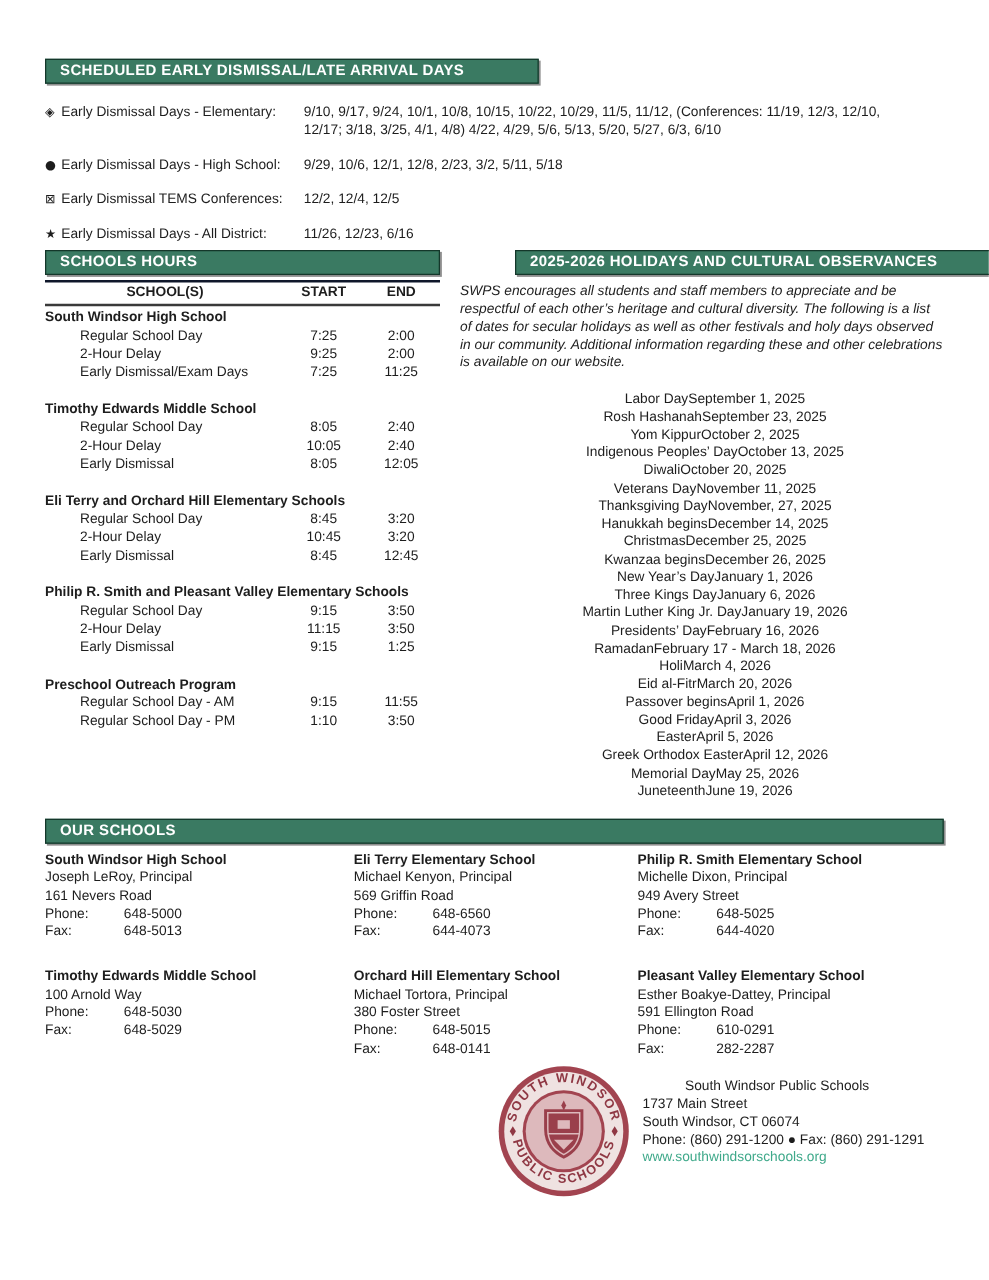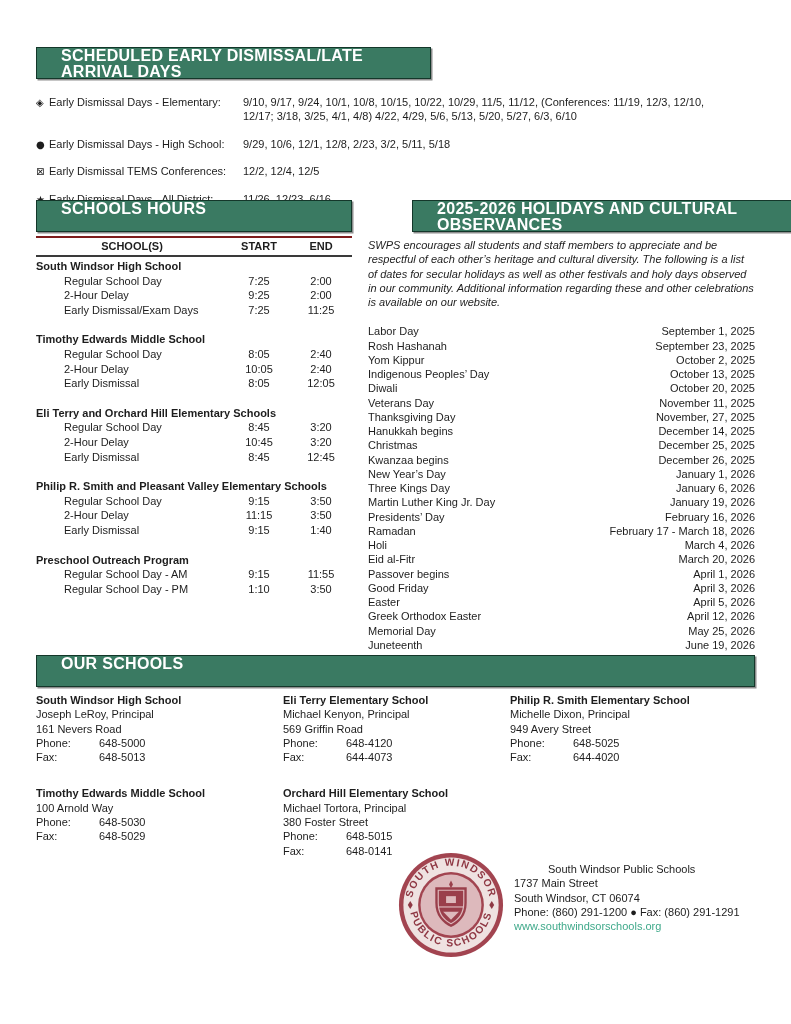--- a/index.html
+++ b/index.html
@@ -4,52 +4,52 @@
 <style>
   * { margin:0; padding:0; box-sizing:border-box; }
   html,body { background:#ffffff; }
   body {
     width:791px; height:1024px; position:relative;
     font-family:"Liberation Sans", sans-serif;
     color:#1d1d1d; font-size:11px;
   }
   .bar {
     background:#3A7A62; color:#ffffff; font-weight:bold;
-    font-size:16px; letter-spacing:.3px;
+    font-size:12px; letter-spacing:.3px;
     border:1.5px solid #14372A; box-shadow:1.5px 1.5px 0 rgba(50,50,50,.55);
-    height:32px; line-height:16px; padding:0 24px;
+    height:20px; line-height:16px; padding:0 11px;
   }
   
   #sec-dismissal { position:absolute; left:36px; top:47px; width:719px; }
   #sec-dismissal .bar { width:395px; }
   .ed-rows { margin-top:17px; }
   .ed-row { display:grid; grid-template-columns:207px 1fr; line-height:13.8px; margin-bottom:14px; }
   .ed-label { display:flex; }
   .ed-icon { display:inline-block; width:13px; font-family:"DejaVu Sans", sans-serif; font-size:10px; }
   .ed-value { max-width:494px; }
   
   #sec-hours { position:absolute; left:36px; top:200px; width:316px; }
   #sec-hours .bar { width:316px; }
   .sh-head {
     display:grid; grid-template-columns:1fr 62px 62px;
     font-weight:bold; text-align:center;
-    border-top:2px solid #7f1d1d; border-bottom:2px solid #3a3a3a;
+    border-top:2px solid #0f172a; border-bottom:2px solid #3a3a3a;
     margin-top:4px; padding:2px 0; line-height:13px;
   }
   .sh-group { margin-bottom:13px; }
   .sh-school { font-weight:bold; line-height:14.6px; padding-top:2px; }
   .sh-row { display:grid; grid-template-columns:1fr 62px 62px; line-height:14.6px; }
   .sh-row .lbl { padding-left:28px; }
   .sh-row .t { text-align:center; }
   
   #sec-holidays { position:absolute; left:368px; top:200px; width:387px; }
   #sec-holidays .bar { width:387px;margin-left:44px; }
   .hd-intro { font-style:italic; line-height:14.3px; margin-top:6px; }
   .hd-list { margin-top:15px; }
-  .hd-row { display:flex; justify-content:space-between; line-height:14.25px; }
+  .hd-row { display:flex; justify-content:center; line-height:14.25px;margin-left:21px; }
   
   #sec-schools { position:absolute; left:36px; top:655px; width:719px; }
   #sec-schools .bar { width:719px; }
   .os-grid { display:grid; grid-template-columns:247px 227px 245px; row-gap:22px; margin-top:6px; }
   .os-card { line-height:14.3px; }
   .os-name { font-weight:bold; }
   .os-lbl { display:inline-block; width:63px; }
   
   #footer { position:absolute; left:397px; top:851px; display:flex; }
   .seal-wrap { width:108px; height:108px; }
@@ -168,21 +168,21 @@
         <span class="t">3:50</span>
       </div>
     <div class="sh-row">
         <span class="lbl">2-Hour Delay</span>
         <span class="t">11:15</span>
         <span class="t">3:50</span>
       </div>
     <div class="sh-row">
         <span class="lbl">Early Dismissal</span>
         <span class="t">9:15</span>
-        <span class="t">1:40</span>
+        <span class="t">1:25</span>
       </div>
   </div>
 
   <div class="sh-group">
     <div class="sh-school">Preschool Outreach Program</div>
     <div class="sh-row">
         <span class="lbl">Regular School Day - AM</span>
         <span class="t">9:15</span>
         <span class="t">11:55</span>
       </div>
@@ -302,21 +302,21 @@
       <div>Joseph LeRoy, Principal</div>
       <div>161 Nevers Road</div>
       <div><span class="os-lbl">Phone:</span><span>648-5000</span></div>
       <div><span class="os-lbl">Fax:</span><span>648-5013</span></div>
     </div>
 
     <div class="os-card">
       <div class="os-name">Eli Terry Elementary School</div>
       <div>Michael Kenyon, Principal</div>
       <div>569 Griffin Road</div>
-      <div><span class="os-lbl">Phone:</span><span>648-4120</span></div>
+      <div><span class="os-lbl">Phone:</span><span>648-6560</span></div>
       <div><span class="os-lbl">Fax:</span><span>644-4073</span></div>
     </div>
 
     <div class="os-card">
       <div class="os-name">Philip R. Smith Elementary School</div>
       <div>Michelle Dixon, Principal</div>
       <div>949 Avery Street</div>
       <div><span class="os-lbl">Phone:</span><span>648-5025</span></div>
       <div><span class="os-lbl">Fax:</span><span>644-4020</span></div>
     </div>
@@ -329,20 +329,27 @@
     </div>
 
     <div class="os-card">
       <div class="os-name">Orchard Hill Elementary School</div>
       <div>Michael Tortora, Principal</div>
       <div>380 Foster Street</div>
       <div><span class="os-lbl">Phone:</span><span>648-5015</span></div>
       <div><span class="os-lbl">Fax:</span><span>648-0141</span></div>
     </div>
 
+    <div class="os-card">
+      <div class="os-name">Pleasant Valley Elementary School</div>
+      <div>Esther Boakye-Dattey, Principal</div>
+      <div>591 Ellington Road</div>
+      <div><span class="os-lbl">Phone:</span><span>610-0291</span></div>
+      <div><span class="os-lbl">Fax:</span><span>282-2287</span></div>
+    </div>
 
   </div>
 </section>
 
 <div id="footer">
   <div class="seal-wrap">
     <svg viewBox="0 0 110 110" width="108" height="108">
       <circle cx="55" cy="55" r="53" fill="#A24450"></circle>
       <circle cx="55" cy="55" r="48.5" fill="#EFE2E1"></circle>
       <circle cx="55" cy="55" r="33.5" fill="#A24450"></circle>

